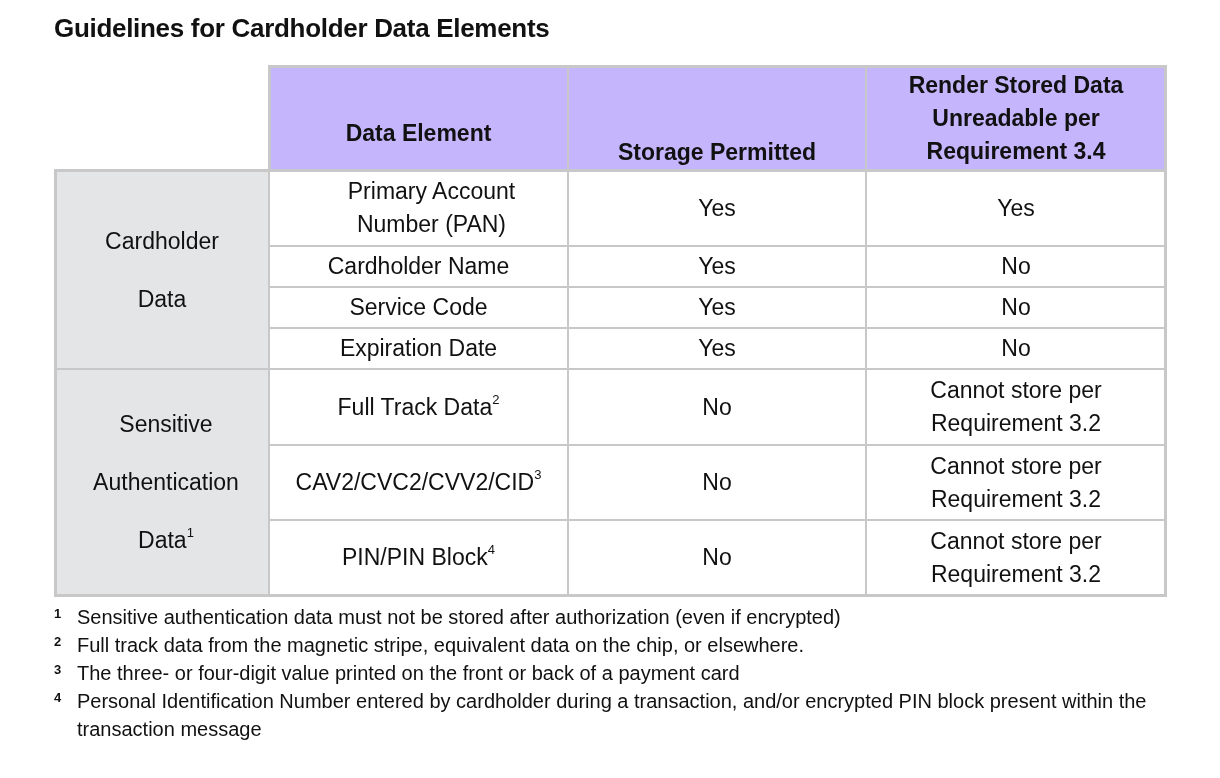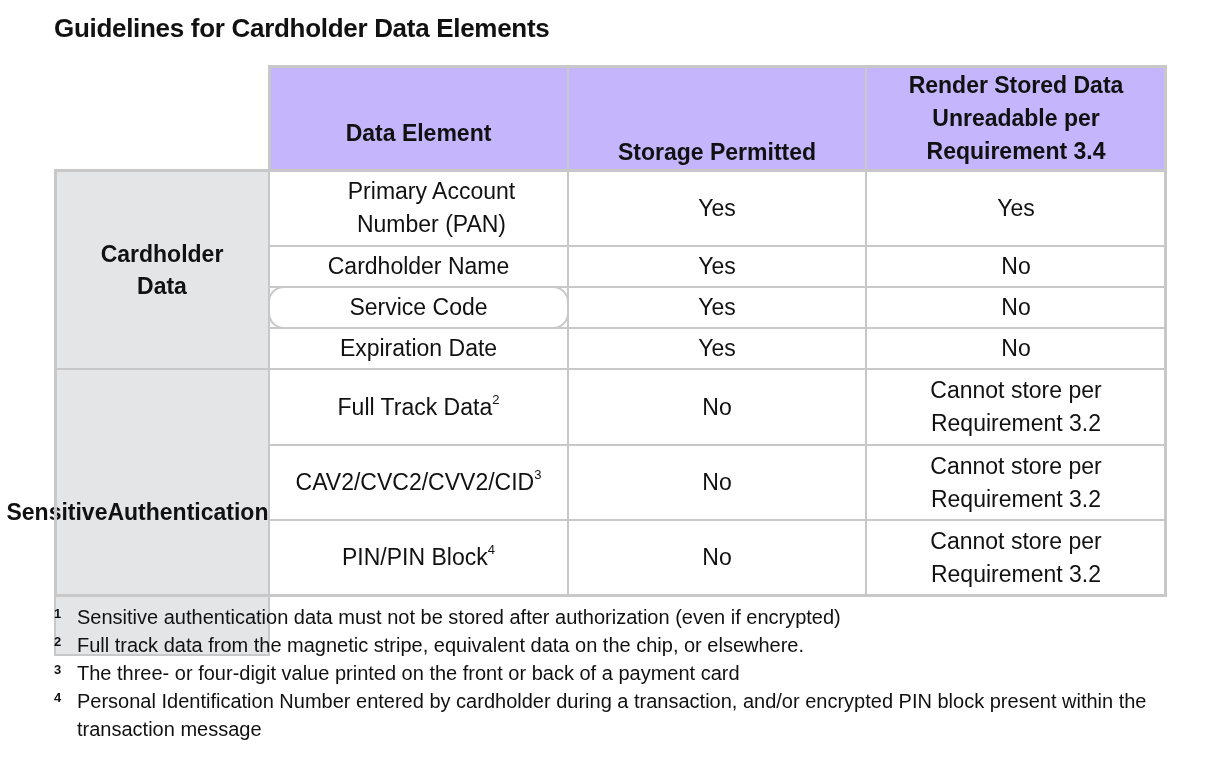--- a/index.html
+++ b/index.html
@@ -15,21 +15,21 @@
   .grid {
     position: absolute; left: 0; top: 0;
   }
   .cell {
     position: absolute; box-sizing: border-box;
     display: flex; align-items: center; justify-content: center;
     text-align: center; font-size: 23px; line-height: 33px;
     border: 2px solid #c8c8c9; background: #ffffff;
   }
   .cell.head { background: #c4b5fd; font-weight: bold; font-size: 23px; line-height: 33px; }
-  .cell.group { background: #e4e5e7; font-weight: bold; font-size: 23px; line-height: 32px; }
+  .cell.group { background: #e4e5e7; font-weight: normal; font-size: 23px; line-height: 32px; gap: 26px; }
   .cell span { display: block; }
   sup { font-size: 13px; line-height: 0; position: relative; top: -2px; vertical-align: super; }
   .outer {
     position: absolute; box-sizing: border-box; border: 3px solid #c8c8c9; pointer-events: none;
   }
   .notes { position: absolute; left: 54px; top: 603px; width: 1140px; }
   .note { display: flex; font-size: 20px; line-height: 28px; }
   .note .num { width: 23px; flex: none; font-size: 13px; font-weight: bold; line-height: 20px; padding-top: 1px; }
   .note .txt { flex: 1; }
 </style>
@@ -71,41 +71,41 @@
   <div class="cell" style="left:268px;top:245px;width:301px;height:43px;">
     <span>Cardholder Name</span>
   </div>
   <div class="cell" style="left:567px;top:245px;width:300px;height:43px;">
     <span>Yes</span>
   </div>
   <div class="cell" style="left:865px;top:245px;width:302px;height:43px;">
     <span>No</span>
   </div>
 
-  <div class="cell" style="left:268px;top:286px;width:301px;height:43px;border-radius:16px;">
+  <div class="cell" style="left:268px;top:286px;width:301px;height:43px;">
     <span>Service Code</span>
   </div>
   <div class="cell" style="left:567px;top:286px;width:300px;height:43px;">
     <span>Yes</span>
   </div>
   <div class="cell" style="left:865px;top:286px;width:302px;height:43px;">
     <span>No</span>
   </div>
 
   <div class="cell" style="left:268px;top:327px;width:301px;height:43px;">
     <span>Expiration Date</span>
   </div>
   <div class="cell" style="left:567px;top:327px;width:300px;height:43px;">
     <span>Yes</span>
   </div>
   <div class="cell" style="left:865px;top:327px;width:302px;height:43px;">
     <span>No</span>
   </div>
 
-  <div class="cell group" style="left:54px;top:368px;width:216px;height:288px;flex-direction:row;padding-left:8px;">
+  <div class="cell group" style="left:54px;top:368px;width:216px;height:228px;flex-direction:column;padding-left:8px;">
     <span>Sensitive</span>
     <span>Authentication</span>
     <span><span style="display:inline">Data</span><sup>1</sup></span>
   </div>
 
   <div class="cell" style="left:268px;top:368px;width:301px;height:78px;">
     <span><span style="display:inline">Full Track Data</span><sup>2</sup></span>
   </div>
   <div class="cell" style="left:567px;top:368px;width:300px;height:78px;">
     <span>No</span>

